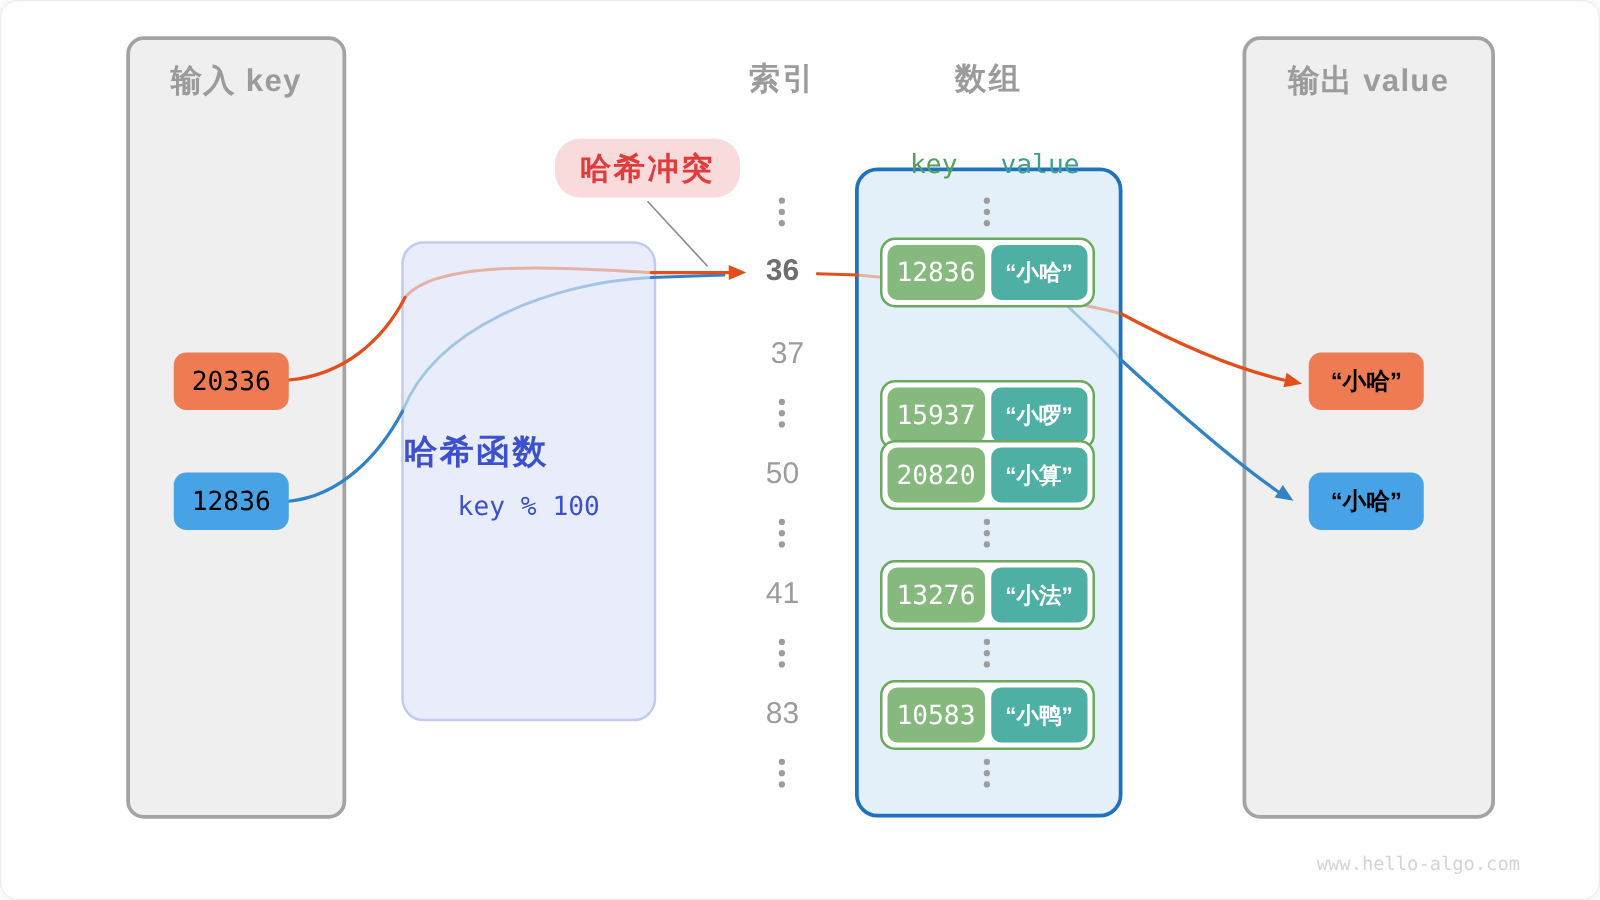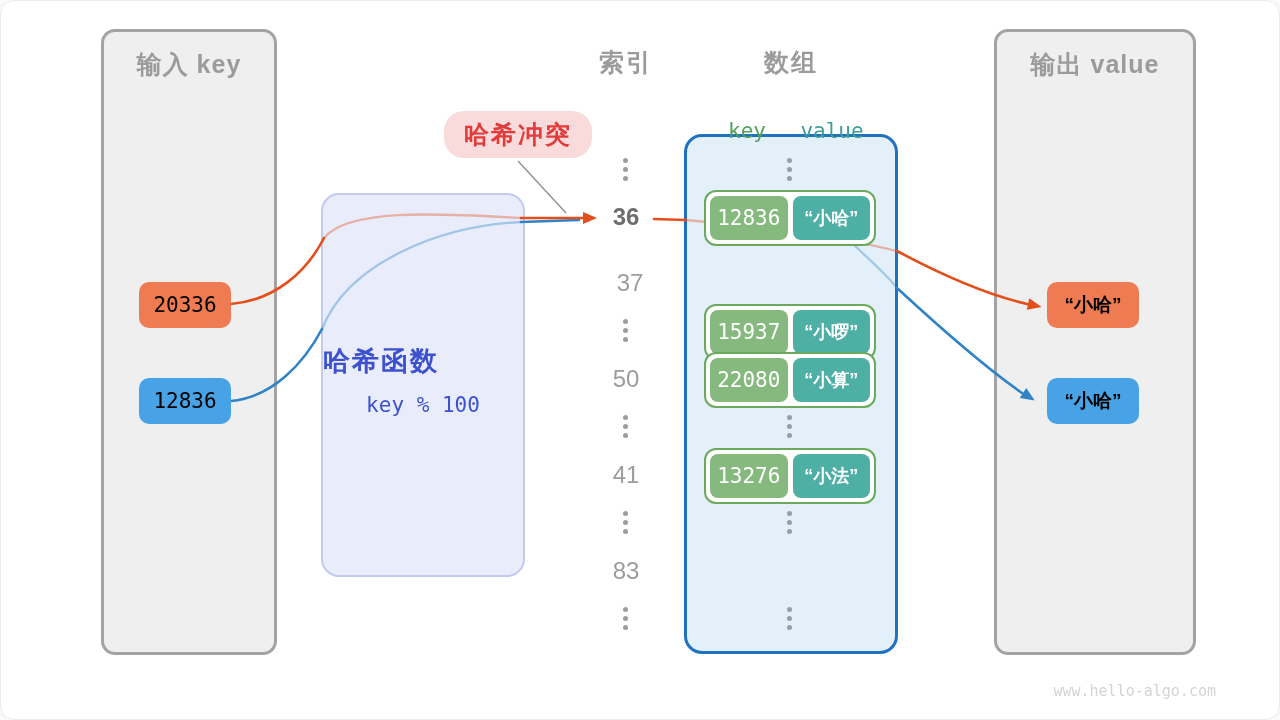--- a/index.html
+++ b/index.html
@@ -210,37 +210,41 @@
   <div class="abs pair" style="left:703px;top:255px;width:172px;height:56px;margin-top:48px;">
     <div class="k">15937</div>
     <div class="v">“小啰”</div>
   </div>
   <div class="abs dots" style="left:786px;top:318px;">
       <i></i>
       <i></i>
       <i></i>
     </div>
   <div class="abs pair" style="left:703px;top:351px;width:172px;height:56px;">
-    <div class="k">22080</div>
+    <div class="k">20820</div>
     <div class="v">“小算”</div>
   </div>
   <div class="abs dots" style="left:786px;top:414px;">
       <i></i>
       <i></i>
       <i></i>
     </div>
   <div class="abs pair" style="left:703px;top:447px;width:172px;height:56px;">
     <div class="k">13276</div>
     <div class="v">“小法”</div>
   </div>
   <div class="abs dots" style="left:786px;top:510px;">
       <i></i>
       <i></i>
       <i></i>
     </div>
+  <div class="abs pair" style="left:703px;top:543px;width:172px;height:56px;">
+    <div class="k">10583</div>
+    <div class="v">“小鸭”</div>
+  </div>
   <div class="abs dots" style="left:786px;top:606px;">
       <i></i>
       <i></i>
       <i></i>
     </div>
 
   <div class="abs side-panel" style="left:993px;top:28px;width:196px;height:620px;">
     <div class="panel-title">输出 value</div>
   </div>
   <div class="abs pill orange cn" style="left:1046px;top:281px;width:92px;height:46px;">“小哈”</div>

